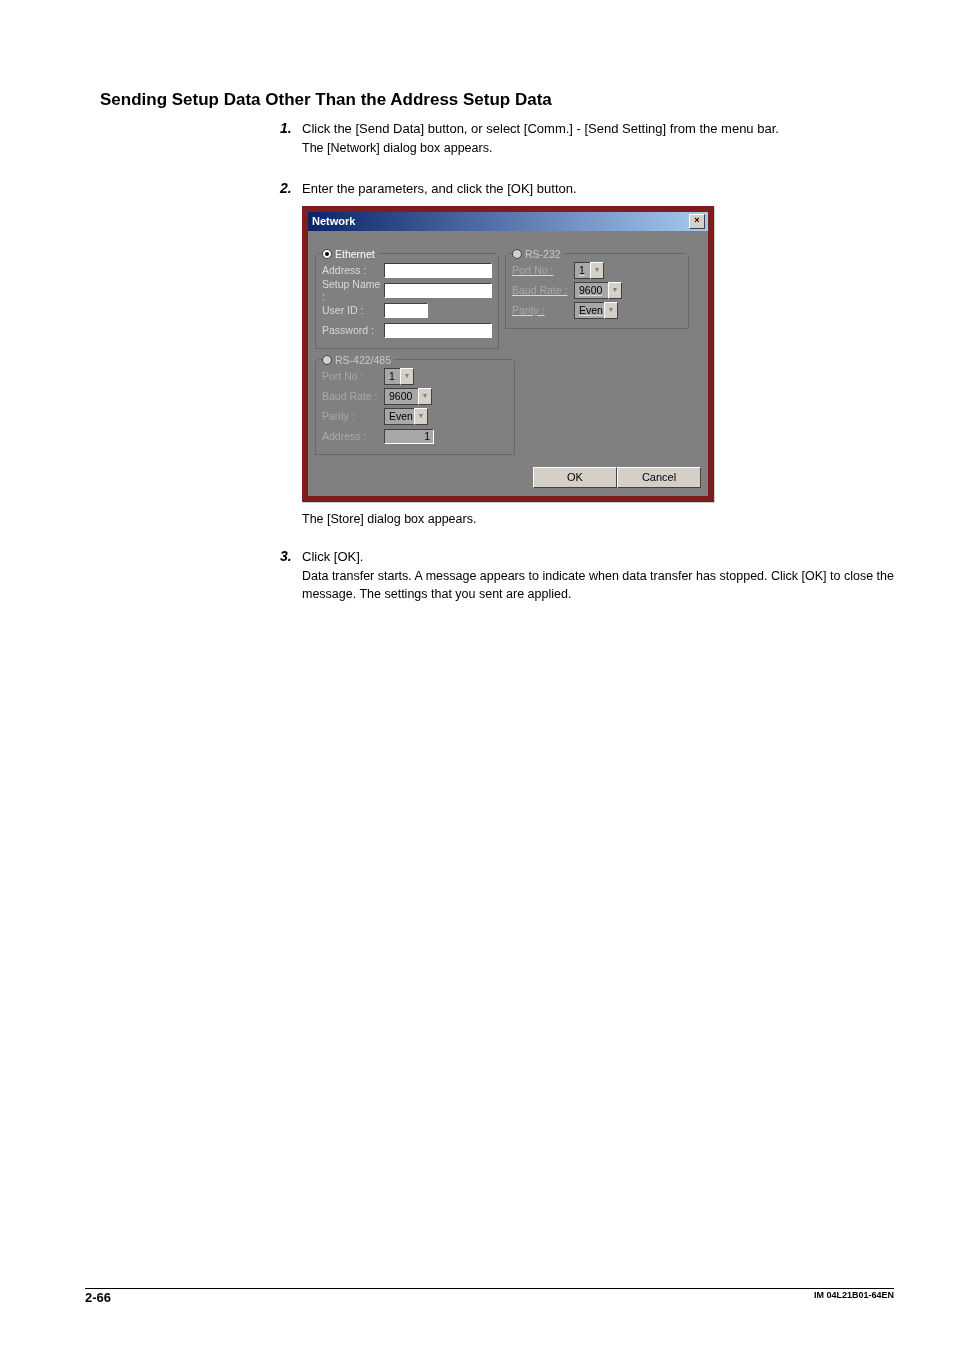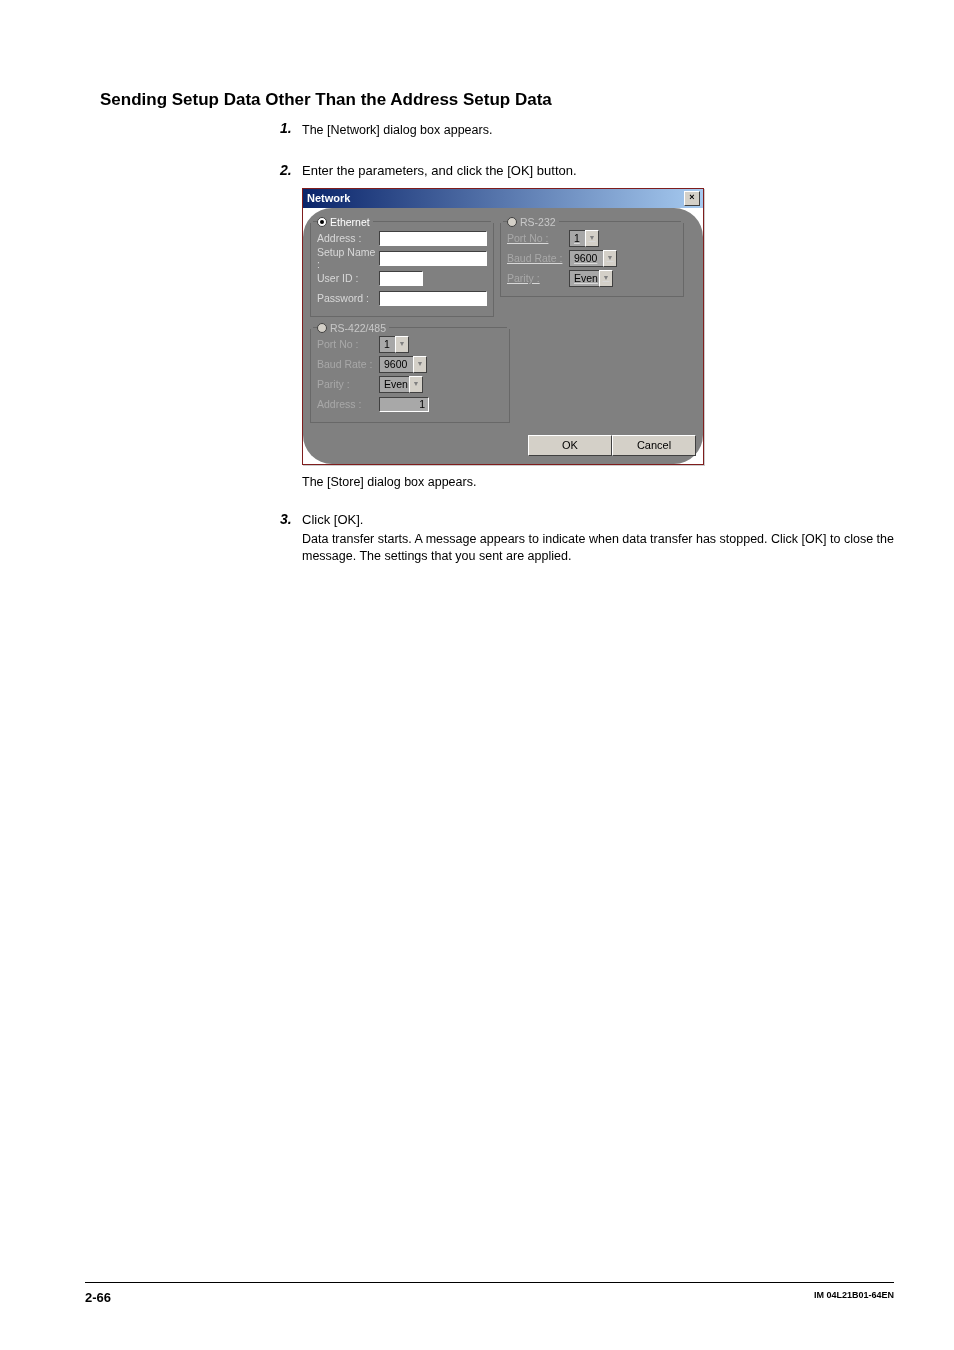--- a/index.html
+++ b/index.html
@@ -57,21 +57,21 @@
     margin-top: 2px;
     line-height: 1.4;
   }
   .dialog-container {
     margin-left: 217px;
     margin-top: 8px;
     margin-bottom: 10px;
   }
   .dialog {
     width: 400px;
-    border: 1px solid #7f1d1d;
+    border: 6px solid #7f1d1d;
     font-family: Tahoma, Arial, sans-serif;
     box-shadow: 1px 1px 0 rgba(0,0,0,0.2);
   }
   .titlebar {
     background: linear-gradient(to right, #0a246a, #a6caf0);
     color: #fff;
     font-size: 11px;
     font-weight: bold;
     padding: 2px 3px 2px 4px;
     display: flex;
@@ -88,26 +88,25 @@
     border-bottom-color: #404040;
     font-size: 9px;
     line-height: 11px;
     text-align: center;
     color: #000;
     font-weight: bold;
     font-family: Arial;
   }
   .dialog-body {
     background: #808080;
-    padding: 7px 7px 8px 7px;
+    padding: 16px 7px 8px 7px;
     color: #d8d8d8;
     font-size: 10.5px;
     display: flex;
     flex-wrap: wrap;
-    border-radius: 29px;
   }
   .group {
     border: 1px solid #686868;
     border-top: none;
     padding: 4px 6px 6px 6px;
     position: relative;
     margin-top: 8px;
     box-sizing: border-box;
   }
   .group-label {
@@ -217,40 +216,41 @@
     text-align: center;
     line-height: 19px;
     box-sizing: border-box;
   }
   .footer {
     position: absolute;
     bottom: 45px;
     left: 85px;
     right: 60px;
     border-top: 1px solid #000;
-    padding-top: 7px;
+    padding-top: 1px;
     display: flex;
     justify-content: space-between;
     font-size: 11px;
     text-align: right;
   }
   .footer .pgnum { font-weight: bold; font-size: 13px; }
   .footer .docid { font-weight: bold; font-size: 9px; }
   .groups-right-col { flex:1; }
 </style>
 </head>
 <body>
 <div class="page">
 
 
 <div class="heading">Sending Setup Data Other Than the Address Setup Data</div>
 
 <div class="step-row">
   <div class="step-num">1.</div>
   <div class="step-body">
+    <div>Click the [Send Data] button, or select [Comm.] - [Send Setting] from the menu bar.</div>
     <div class="step-sub">The [Network] dialog box appears.</div>
   </div>
 </div>
 
 <div class="step-row" style="margin-top:22px;">
   <div class="step-num">2.</div>
   <div class="step-body">
     <div>Enter the parameters, and click the [OK] button.</div>
   </div>
 </div>

